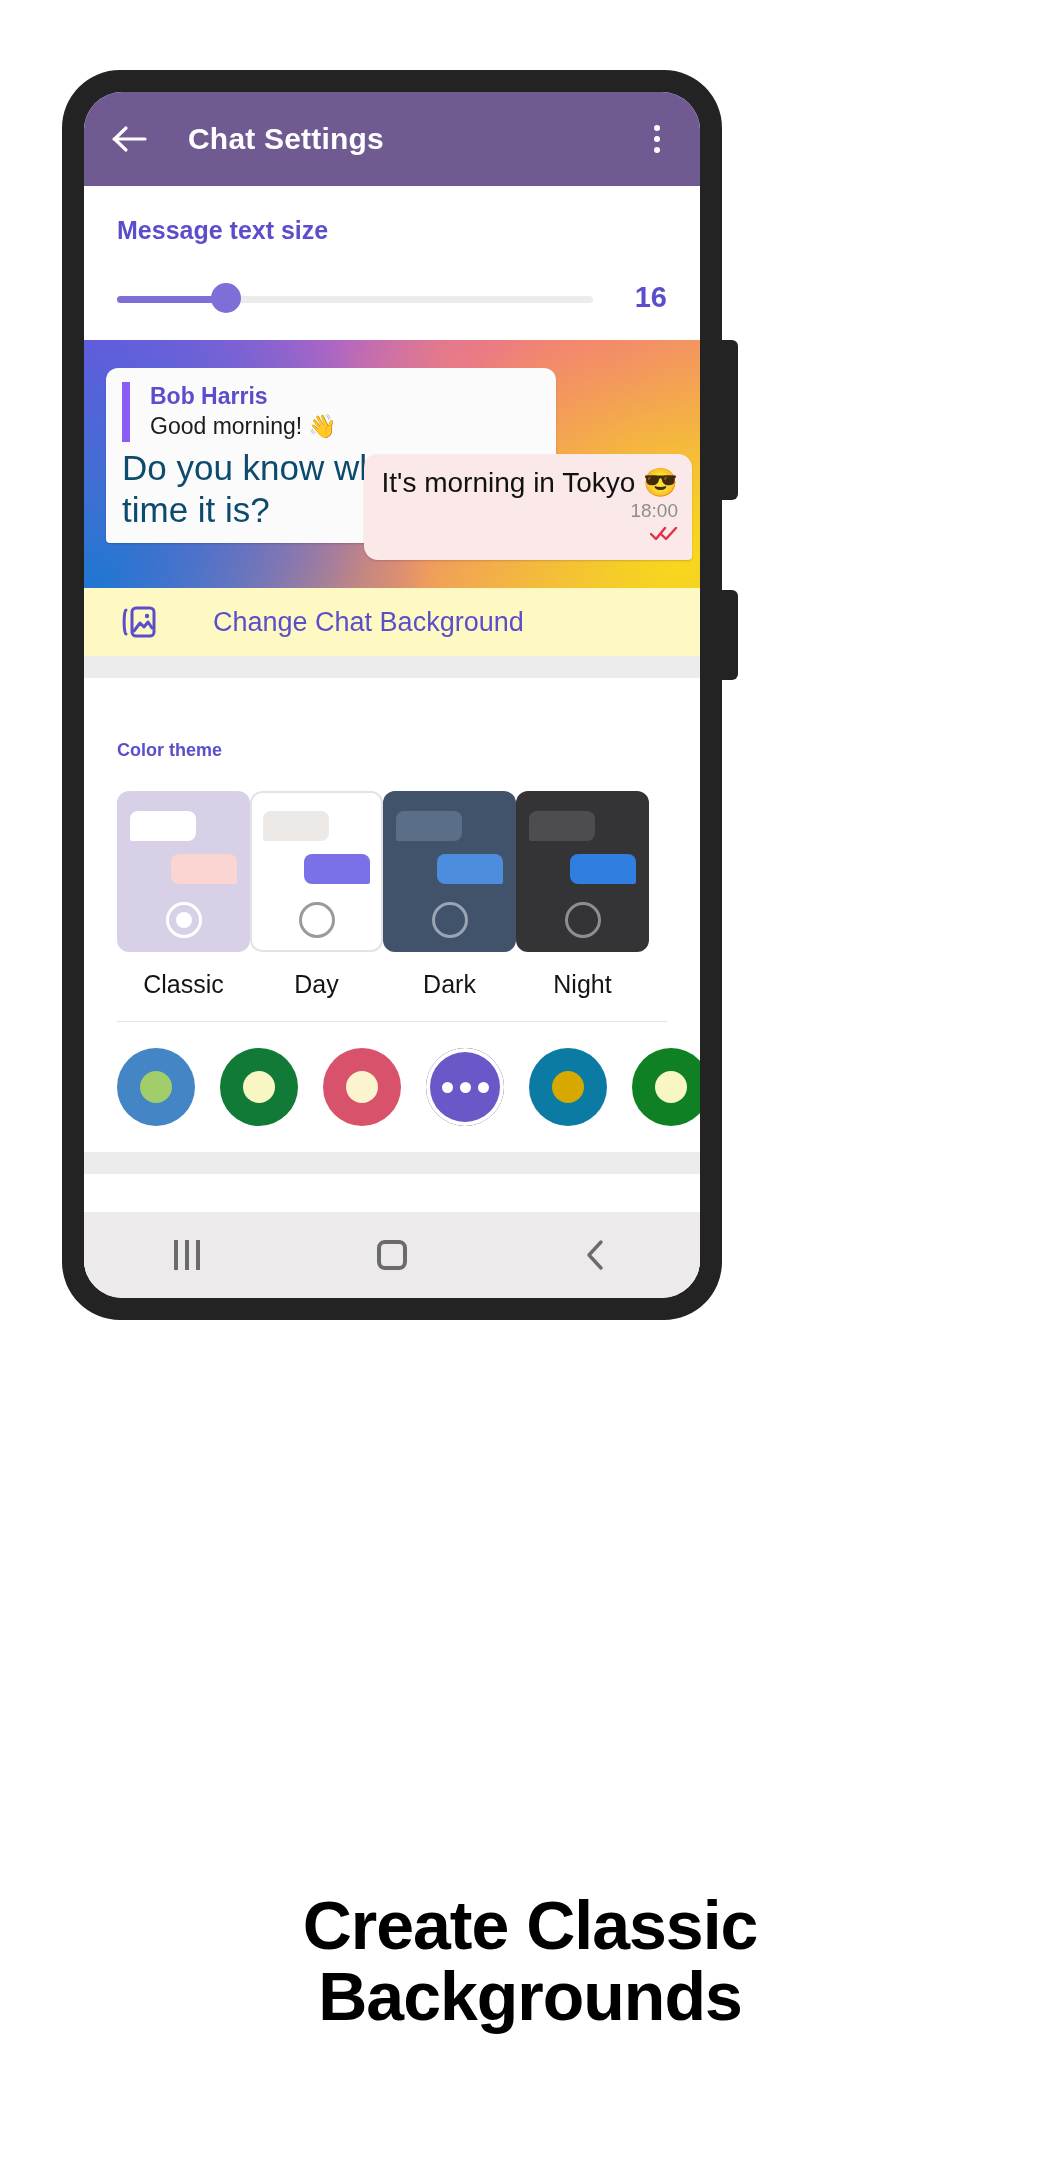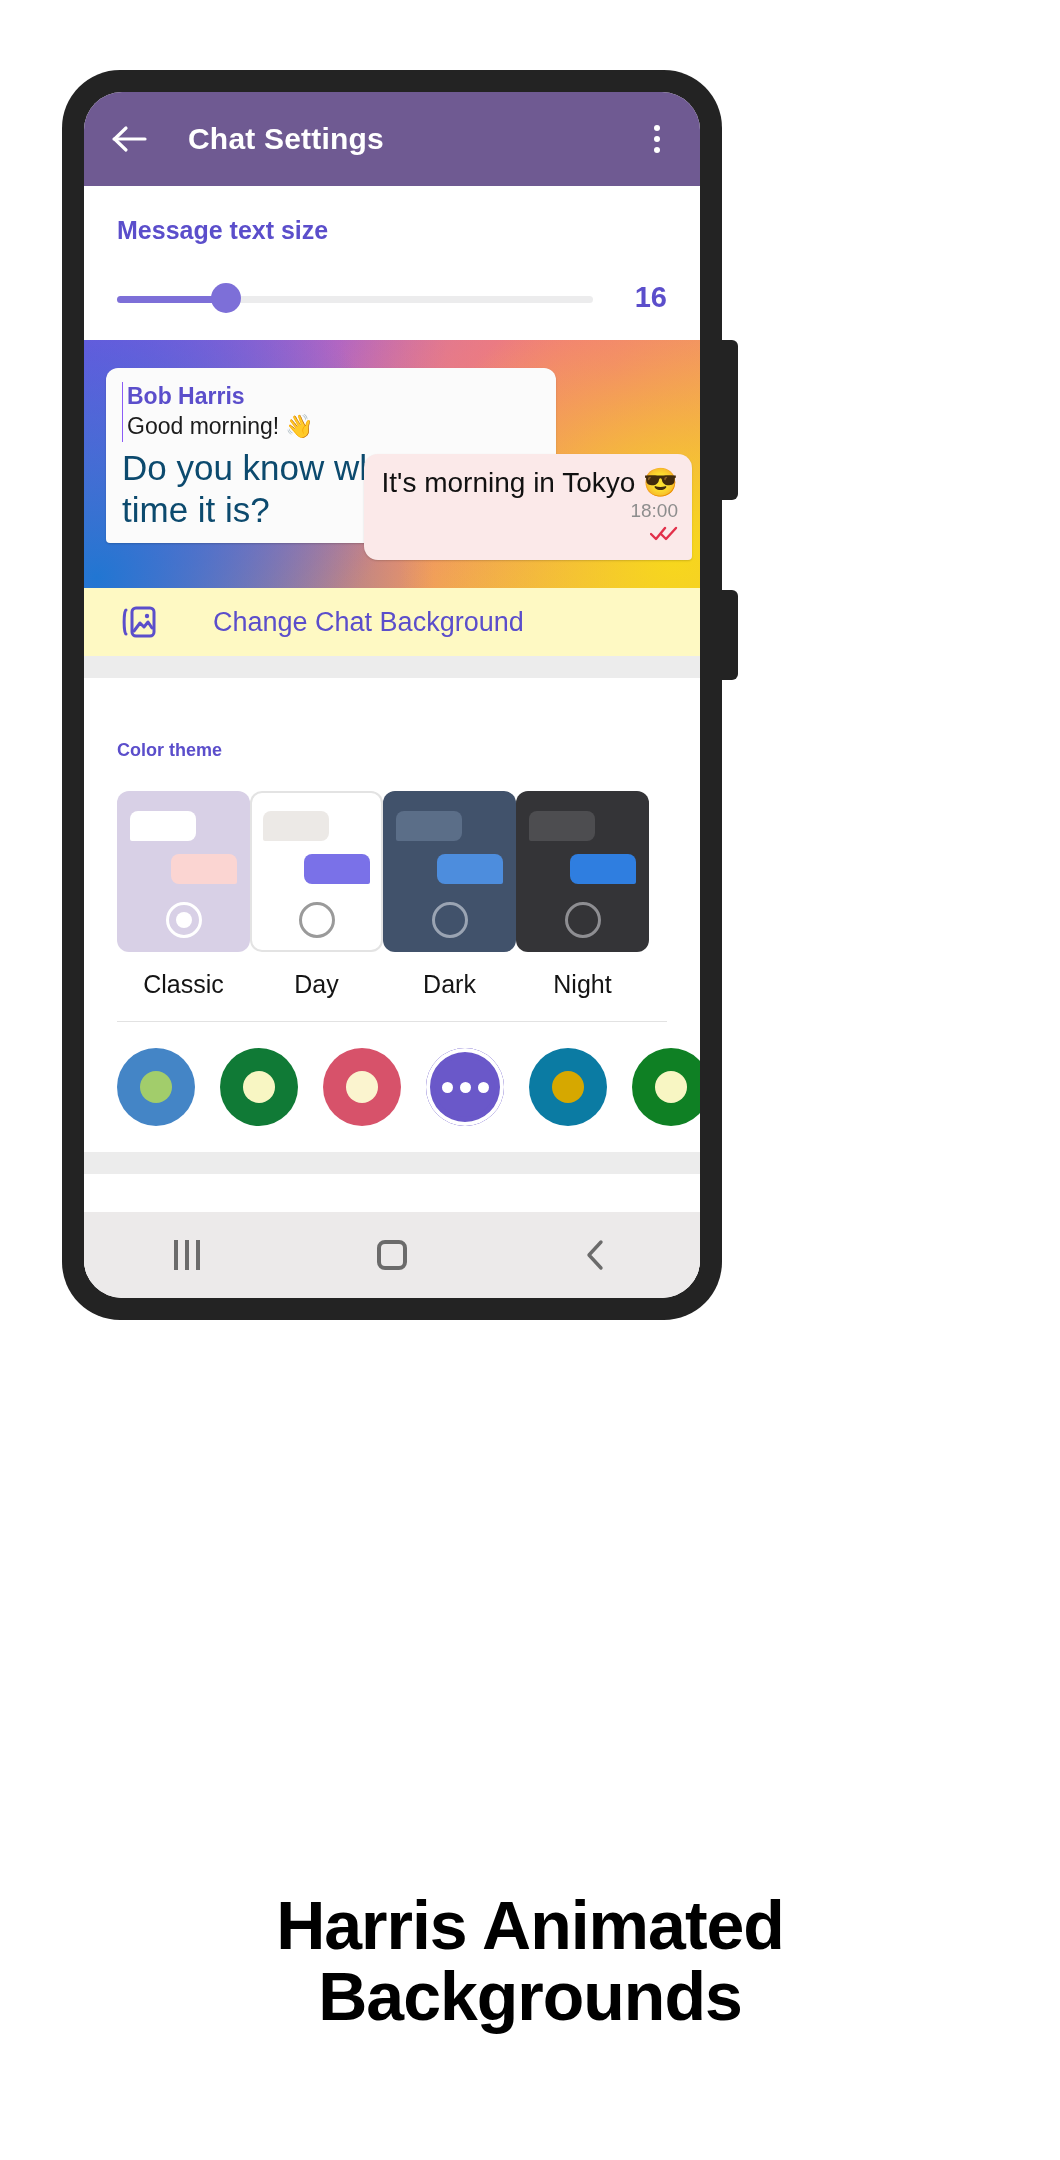--- a/index.html
+++ b/index.html
@@ -163,22 +163,22 @@
     position: absolute;
     left: 22px; top: 28px;
     width: 450px;
     background: #fbfbfb;
     border-radius: 12px 12px 12px 4px;
     padding: 14px 16px 12px 16px;
     box-sizing: border-box;
     box-shadow: 0 1px 2px rgba(0,0,0,.18);
   }
   #reply-quote {
-    border-left: 1px solid #8b5cf6;
-    padding-left: 4px;
+    border-left: 8px solid #8b5cf6;
+    padding-left: 20px;
   }
   #reply-name {
     color: #5b4ecb;
     font-size: 23px;
     font-weight: bold;
     line-height: 1.25;
   }
   #reply-text {
     color: #1b1b1b;
     font-size: 23px;
@@ -556,15 +556,15 @@
         <svg width="30" height="34" viewBox="0 0 30 34" aria-hidden="true">
           <path d="M19 4 L7 17 L19 30" stroke="#6b6b6b" stroke-width="3.4" fill="none" stroke-linecap="round" stroke-linejoin="round"></path>
         </svg>
       </div>
     </div>
 
   </div>
 </div>
 
 <div id="caption">
-  <div>Harris Animated</div>
+  <div>Create Classic</div>
   <div>Backgrounds</div>
 </div>
 
 </body></html>

